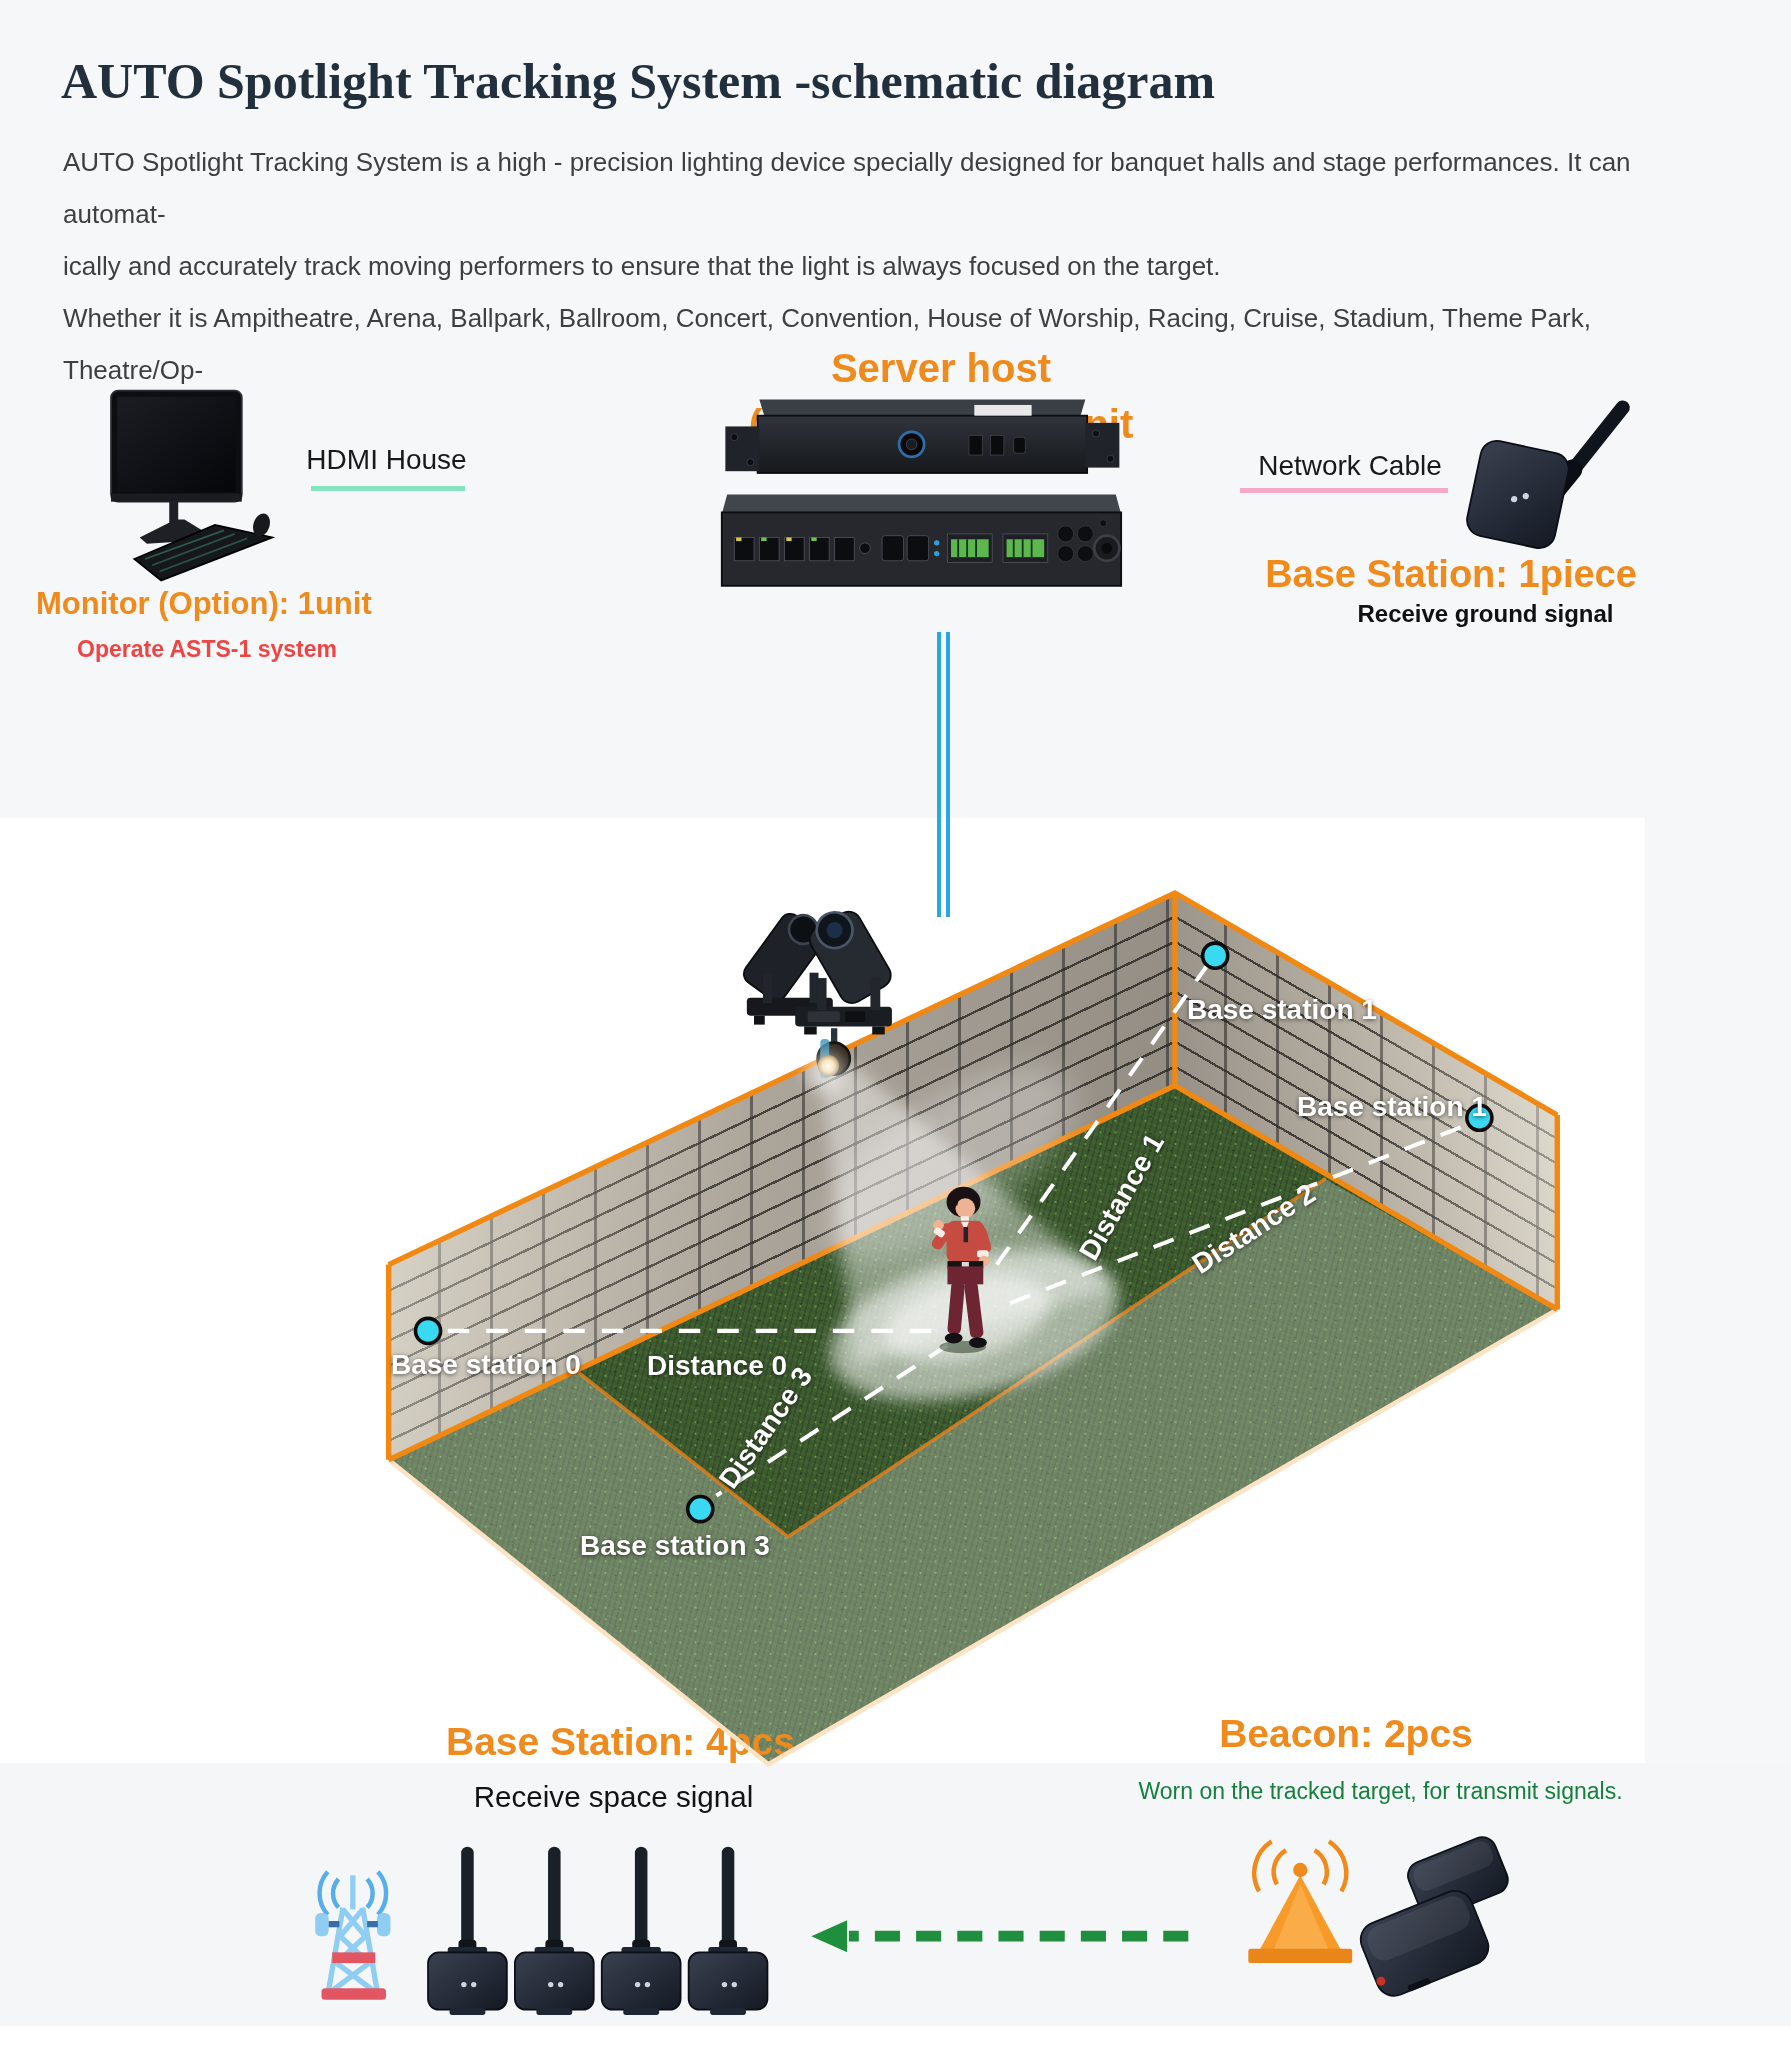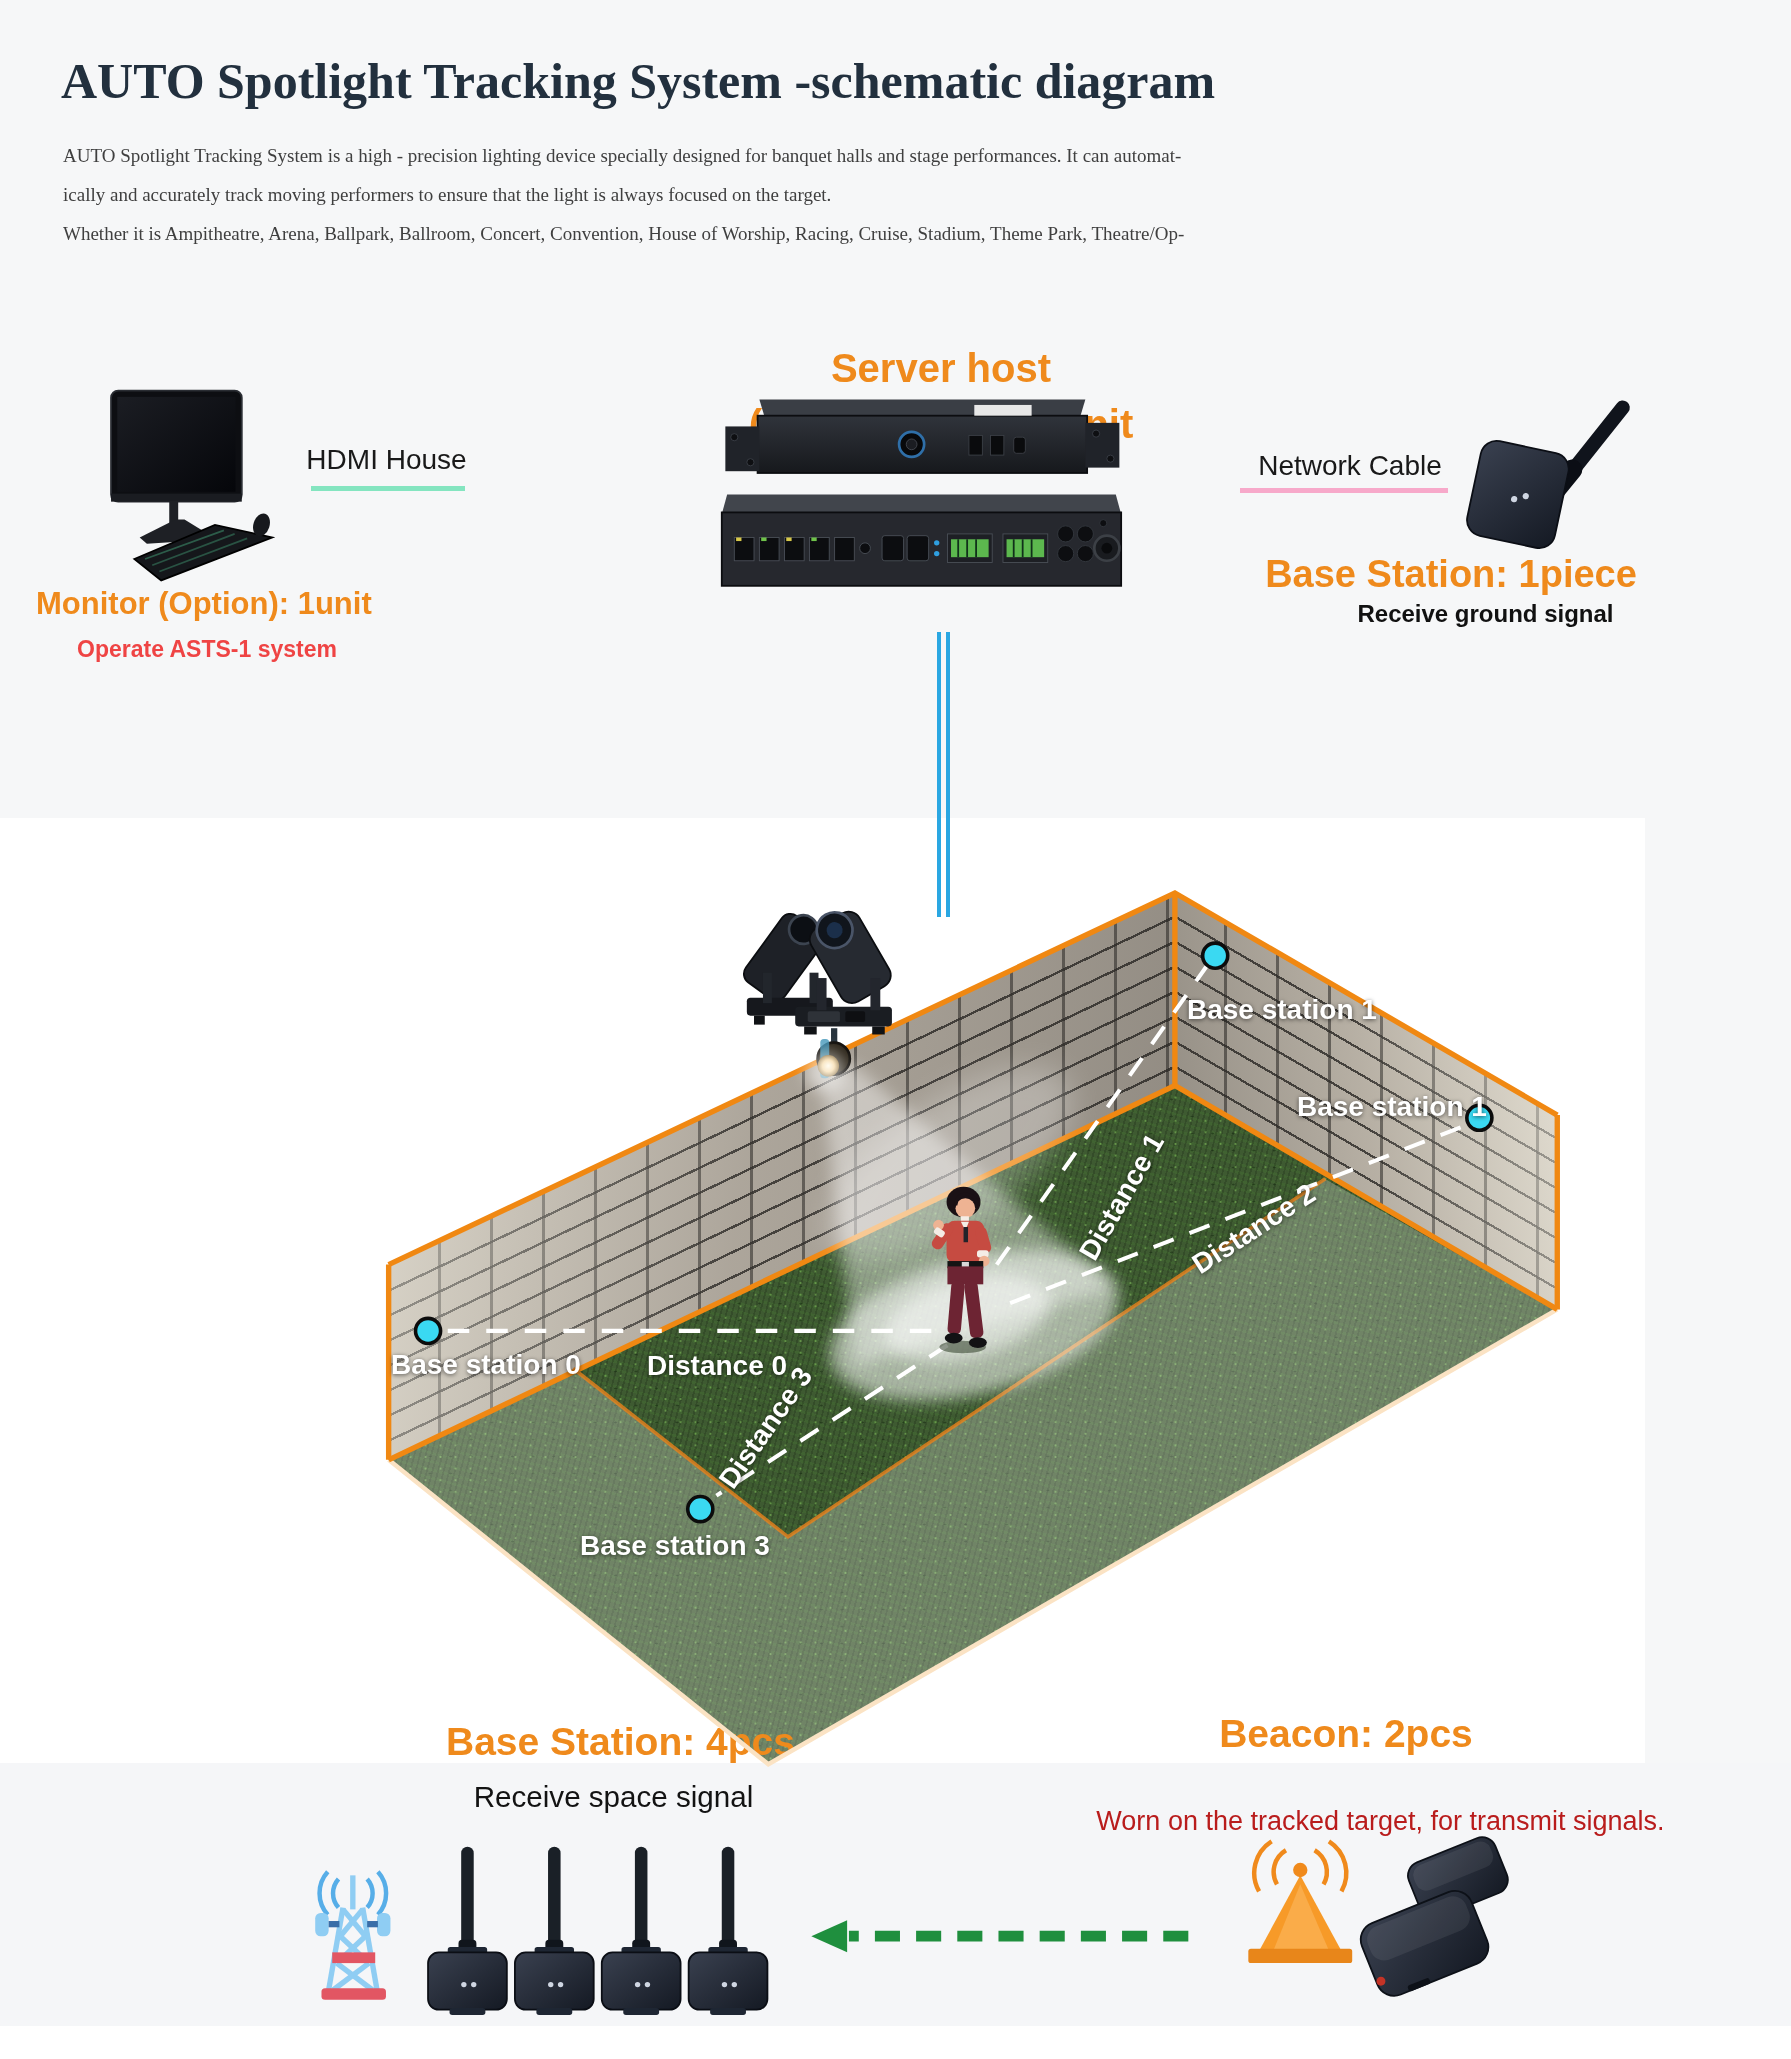--- a/index.html
+++ b/index.html
@@ -4,37 +4,37 @@
 <style>
   html,body{margin:0;padding:0;background:#ffffff;font-family:"Liberation Sans",sans-serif;}
   #canvas{position:relative;width:1791px;height:2060px;overflow:hidden;background:#ffffff;}
   .abs{position:absolute;}
   
   .band-top{left:0;top:0;width:1791px;height:818px;background:#f6f7f8;}
   .band-right{left:1645px;top:818px;width:146px;height:945px;background:#f6f7f8;}
   .band-bottom{left:0;top:1763px;width:1791px;height:263px;background:#f5f6f8;}
   
   .title{left:61px;top:52px;font-family:"Liberation Serif",serif;font-weight:700;font-size:50px;color:#22303e;letter-spacing:0px;}
-  .intro{left:63px;top:136px;width:1621px;font-size:19px;line-height:39px;color:#3f3f3f;font-family:Liberation Serif, serif;}
+  .intro{left:63px;top:136px;width:1621px;font-size:26px;line-height:52px;color:#3f3f3f;}
   
   .orange{color:#ef8a1c;font-weight:700;}
   .h-server{left:690px;top:296px;width:502px;text-align:center;font-size:40px;line-height:56px;margin-top:44px;}
   .h-monitor{left:36px;top:586px;font-size:31px;}
   .s-monitor{left:77px;top:636px;font-size:23px;font-weight:700;color:#ef4444;}
   .h-bs1{left:1263px;top:553px;width:376px;text-align:center;font-size:38px;}
   .s-bs1{left:1342px;top:600px;width:287px;text-align:center;font-size:24px;font-weight:700;color:#111;}
   .lbl-cable{font-size:28px;color:#191919;}
   .hdmi-lbl{left:297px;top:444px;width:179px;text-align:center;}
   .net-lbl{left:1249px;top:450px;width:202px;text-align:center;}
   .hdmi-line{left:311px;top:486px;width:154px;height:4.5px;background:#84e5c0;}
   .net-line{left:1240px;top:488px;width:208px;height:4.5px;background:#f7a9ca;}
   .h-4pcs{left:410px;top:1720px;width:421px;text-align:center;font-size:39px;}
   .s-4pcs{left:421px;top:1780px;width:385px;text-align:center;font-size:29.6px;color:#131313;}
   .h-beacon{left:1158px;top:1712px;width:376px;text-align:center;font-size:39px;}
-  .s-beacon{left:1009px;top:1778px;width:743px;text-align:center;font-size:27px;color:#b91c1c;margin-top:28px;}
+  .s-beacon{left:1009px;top:1778px;width:743px;text-align:center;font-size:23px;color:#15803d;}
   
   .floor{left:358px;top:1057px;width:1236px;height:734px;
     clip-path:polygon(30px 403px,817px 29px,1199px 253px,410px 708px);
     background-color:#3e5a31;
     background-image:
       radial-gradient(rgba(146,219,101,.45) 0.9px, transparent 1.4px),
       radial-gradient(rgba(16,36,12,.5) 0.9px, transparent 1.4px),
       repeating-linear-gradient(105deg, rgba(0,0,0,.16) 0 1.8px, transparent 1.8px 5.4px),
       repeating-linear-gradient(15deg, rgba(70,120,50,.28) 0 2.7px, transparent 2.7px 8px);
     background-size:15px 11.6px,20.6px 17px,auto,auto;}

